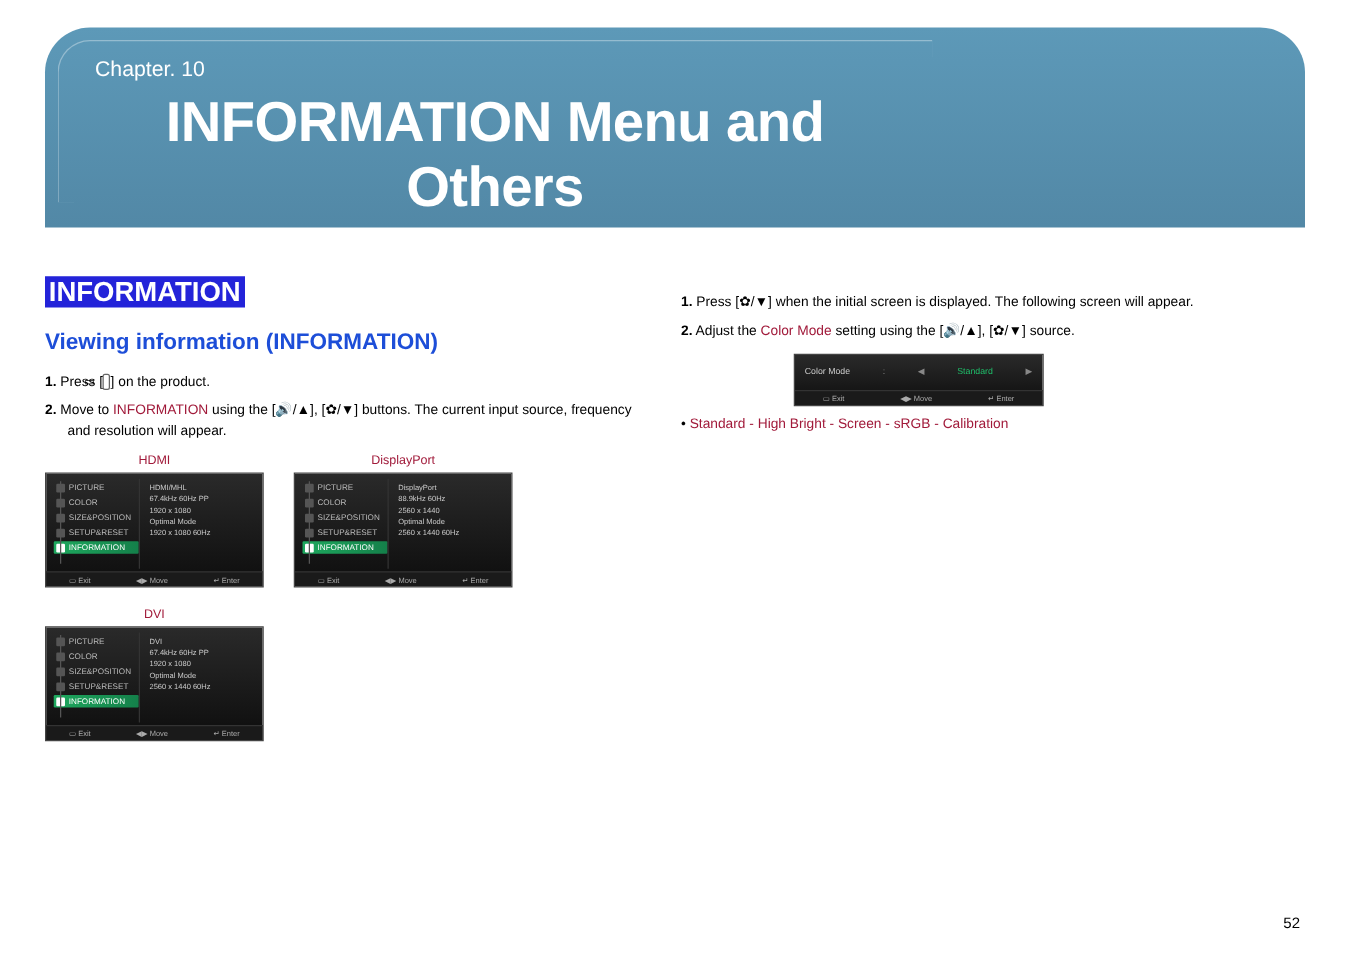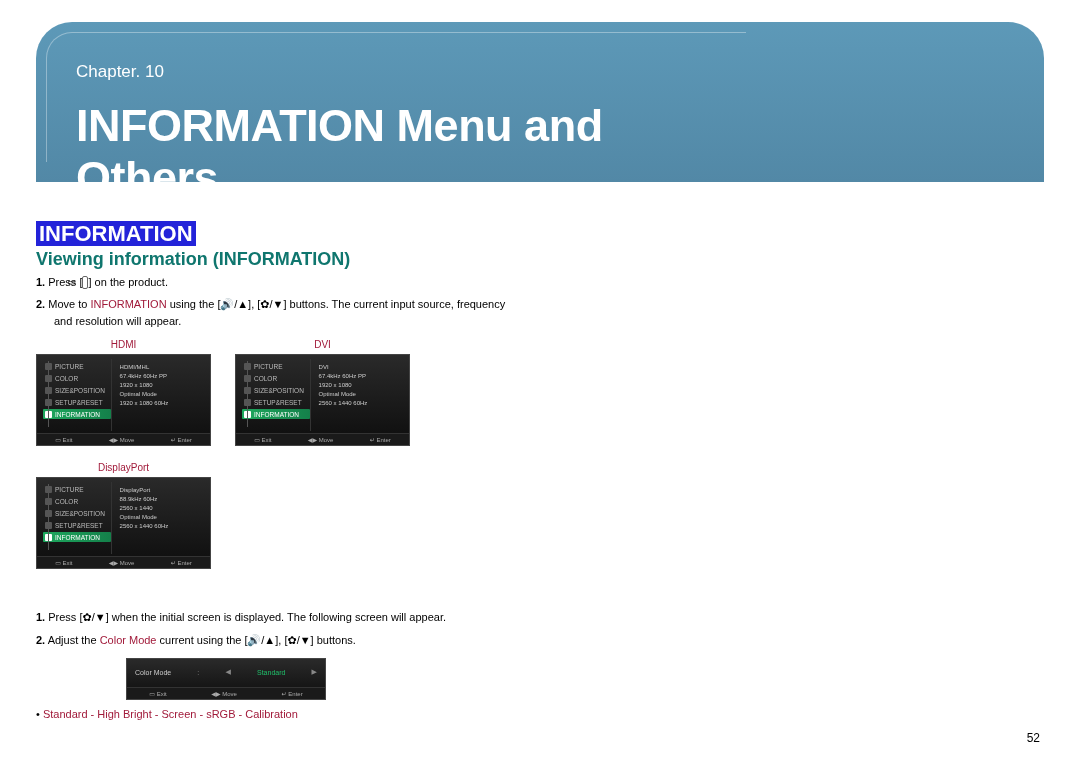--- a/index.html
+++ b/index.html
@@ -12,40 +12,40 @@
     background: linear-gradient(180deg, #5d99b8 0%, #5288a6 100%);
     border-radius: 36px 36px 0 0;
     overflow: hidden;
   }
   .banner-inner {
     position: absolute;
     top: 10px; left: 10px;
     width: 700px;
     height: 130px;
     border-radius: 26px 26px 0 0;
-    padding: 24px 30px 0 30px;
+    padding: 8px 30px 0 30px;
   }
   .banner-inner::before {
     content: "";
     position: absolute; inset: 0;
     border-top: 1px solid rgba(255,255,255,0.35);
     border-left: 1px solid rgba(255,255,255,0.35);
     border-radius: 26px 0 0 0;
     pointer-events: none;
   }
   .chapter-label { color: #fff; font-size: 17px; margin-top: 6px; }
-  .chapter-title { color: #fff; font-size: 45px; font-weight: 700; margin-top: 18px; letter-spacing: -0.5px; }
-  .content { display: flex; gap: 36px; margin-top: 38px; flex-direction: column; }
+  .chapter-title { color: #fff; font-size: 45px; font-weight: 700; margin-top: 6px; letter-spacing: -0.5px; text-align: center; }
+  .content { display: flex; gap: 25px; margin-top: 38px; }
   .col { width: 48%; }
   .h-blue { background: #2323d9; color: #fff; font-weight: 700; display: inline; padding: 0 3px; line-height: 1.3; }
   .h1 { font-size: 22px; }
   .h2 { font-size: 20px; }
-  .subhead { font-size: 18px; font-weight: 700; color: #0f766e; }
+  .subhead { font-size: 18px; font-weight: 700; color: #1d4ed8; margin-top: 14px; }
   .body-text { font-size: 11px; margin-top: 12px; line-height: 1.4; }
-  ol.steps { list-style: none; margin-top: 4px; }
+  ol.steps { list-style: none; margin-top: 14px; }
   ol.steps li { font-size: 11px; line-height: 1.5; margin-bottom: 6px; padding-left: 18px; text-indent: -18px; }
   ol.steps li b { font-weight: 700; }
   .bullet-line { font-size: 11px; margin-top: 8px; }
   .crimson { color: #a11a3a; }
   .osd-grid { display: flex; flex-wrap: wrap; gap: 16px 24px; margin-top: 10px; }
   .osd-cell { width: 175px; }
   .osd-label { color: #a11a3a; font-size: 10px; text-align: center; margin-bottom: 4px; }
   .osd-menu {
     width: 175px; height: 92px;
     background: linear-gradient(180deg, #2a2a2a 0%, #0d0d0d 100%);
@@ -140,20 +140,62 @@
             </div>
             <div class="osd-footer">
               <span>▭ <span>Exit</span></span>
               <span>◀▶ <span>Move</span></span>
               <span>↵ <span>Enter</span></span>
             </div>
           </div>
         </div>
 
         <div class="osd-cell">
+          <div class="osd-label">DisplayPort</div>
+          <div class="osd-menu">
+            <div class="osd-track"></div>
+            <div class="osd-left">
+              <div class="osd-row">
+                  <span class="osd-ico"></span>
+                  <span>PICTURE</span>
+                </div>
+              <div class="osd-row">
+                  <span class="osd-ico"></span>
+                  <span>COLOR</span>
+                </div>
+              <div class="osd-row">
+                  <span class="osd-ico"></span>
+                  <span>SIZE&amp;POSITION</span>
+                </div>
+              <div class="osd-row">
+                  <span class="osd-ico"></span>
+                  <span>SETUP&amp;RESET</span>
+                </div>
+              <div class="osd-row sel">
+                  <span class="osd-ico"></span>
+                  <span>INFORMATION</span>
+                </div>
+            </div>
+            <div class="osd-right">
+              <div>DisplayPort</div>
+              <div>88.9kHz  60Hz</div>
+              <div>2560 x 1440</div>
+              <div></div>
+              <div>Optimal Mode</div>
+              <div>2560 x 1440  60Hz</div>
+            </div>
+            <div class="osd-footer">
+              <span>▭ <span>Exit</span></span>
+              <span>◀▶ <span>Move</span></span>
+              <span>↵ <span>Enter</span></span>
+            </div>
+          </div>
+        </div>
+
+        <div class="osd-cell">
           <div class="osd-label">DVI</div>
           <div class="osd-menu">
             <div class="osd-track"></div>
             <div class="osd-left">
               <div class="osd-row">
                   <span class="osd-ico"></span>
                   <span>PICTURE</span>
                 </div>
               <div class="osd-row">
                   <span class="osd-ico"></span>
@@ -180,74 +222,32 @@
               <div>Optimal Mode</div>
               <div>2560 x 1440  60Hz</div>
             </div>
             <div class="osd-footer">
               <span>▭ <span>Exit</span></span>
               <span>◀▶ <span>Move</span></span>
               <span>↵ <span>Enter</span></span>
             </div>
           </div>
         </div>
-
-        <div class="osd-cell">
-          <div class="osd-label">DisplayPort</div>
-          <div class="osd-menu">
-            <div class="osd-track"></div>
-            <div class="osd-left">
-              <div class="osd-row">
-                  <span class="osd-ico"></span>
-                  <span>PICTURE</span>
-                </div>
-              <div class="osd-row">
-                  <span class="osd-ico"></span>
-                  <span>COLOR</span>
-                </div>
-              <div class="osd-row">
-                  <span class="osd-ico"></span>
-                  <span>SIZE&amp;POSITION</span>
-                </div>
-              <div class="osd-row">
-                  <span class="osd-ico"></span>
-                  <span>SETUP&amp;RESET</span>
-                </div>
-              <div class="osd-row sel">
-                  <span class="osd-ico"></span>
-                  <span>INFORMATION</span>
-                </div>
-            </div>
-            <div class="osd-right">
-              <div>DisplayPort</div>
-              <div>88.9kHz  60Hz</div>
-              <div>2560 x 1440</div>
-              <div></div>
-              <div>Optimal Mode</div>
-              <div>2560 x 1440  60Hz</div>
-            </div>
-            <div class="osd-footer">
-              <span>▭ <span>Exit</span></span>
-              <span>◀▶ <span>Move</span></span>
-              <span>↵ <span>Enter</span></span>
-            </div>
-          </div>
-        </div>
       </div>
     </div>
 
     <div class="col">
       <ol class="steps">
         <li>
           <b>1.</b>
           <span>Press [✿/▼] when the initial screen is displayed. The following screen will appear.</span>
         </li>
         <li>
           <b>2.</b>
-          <span>Adjust the </span><span class="crimson">Color Mode</span><span> current using the [🔊/▲], [✿/▼] buttons.</span>
+          <span>Adjust the </span><span class="crimson">Color Mode</span><span> setting using the [🔊/▲], [✿/▼] source.</span>
         </li>
       </ol>
 
       <div class="color-osd">
         <div class="color-osd-row">
           <span>Color Mode</span>
           <span style="color:#888">:</span>
           <span style="color:#888">◀</span>
           <span class="color-osd-val">Standard</span>
           <span style="color:#888">▶</span>

